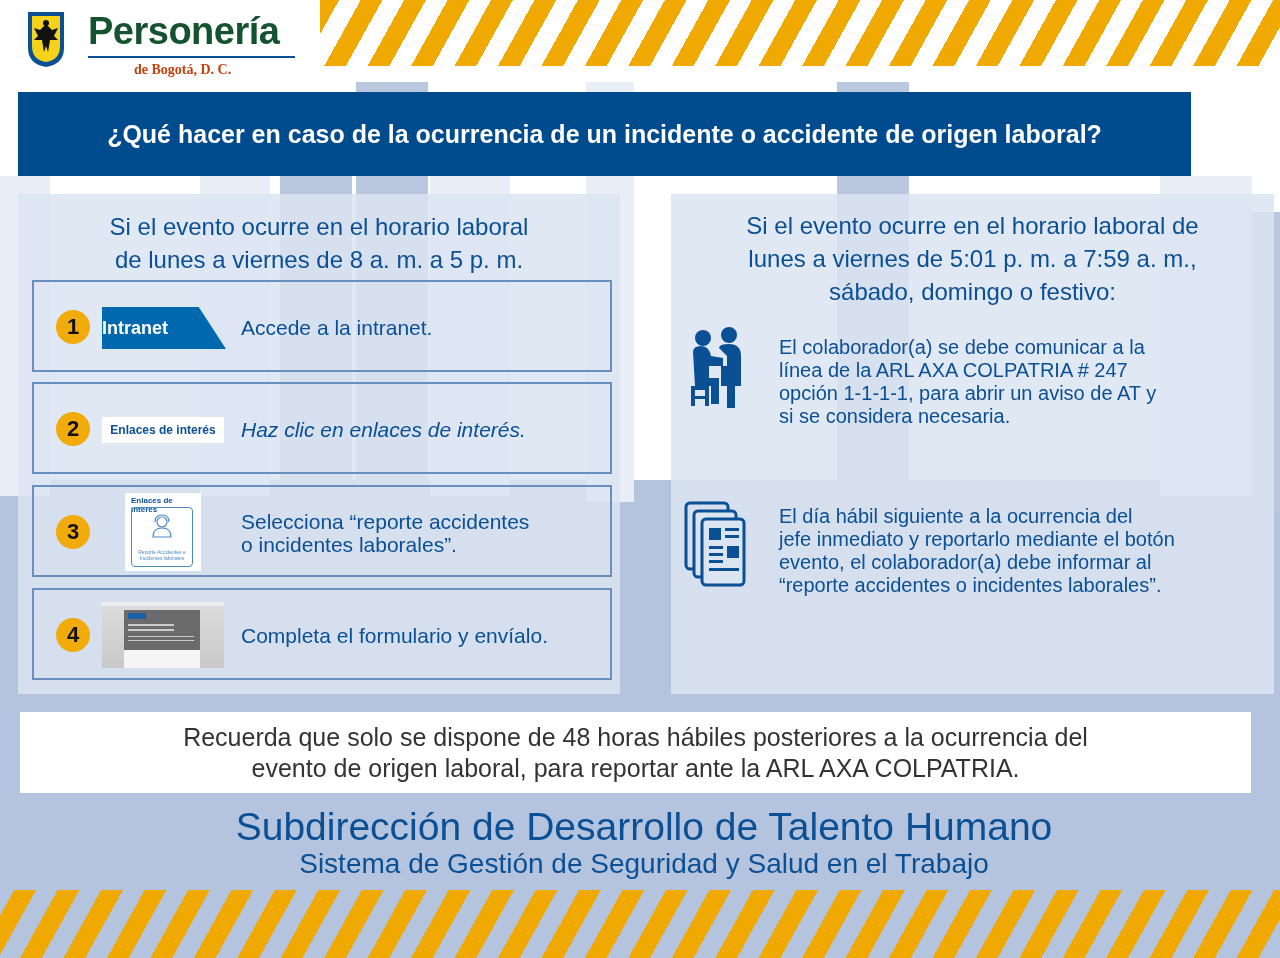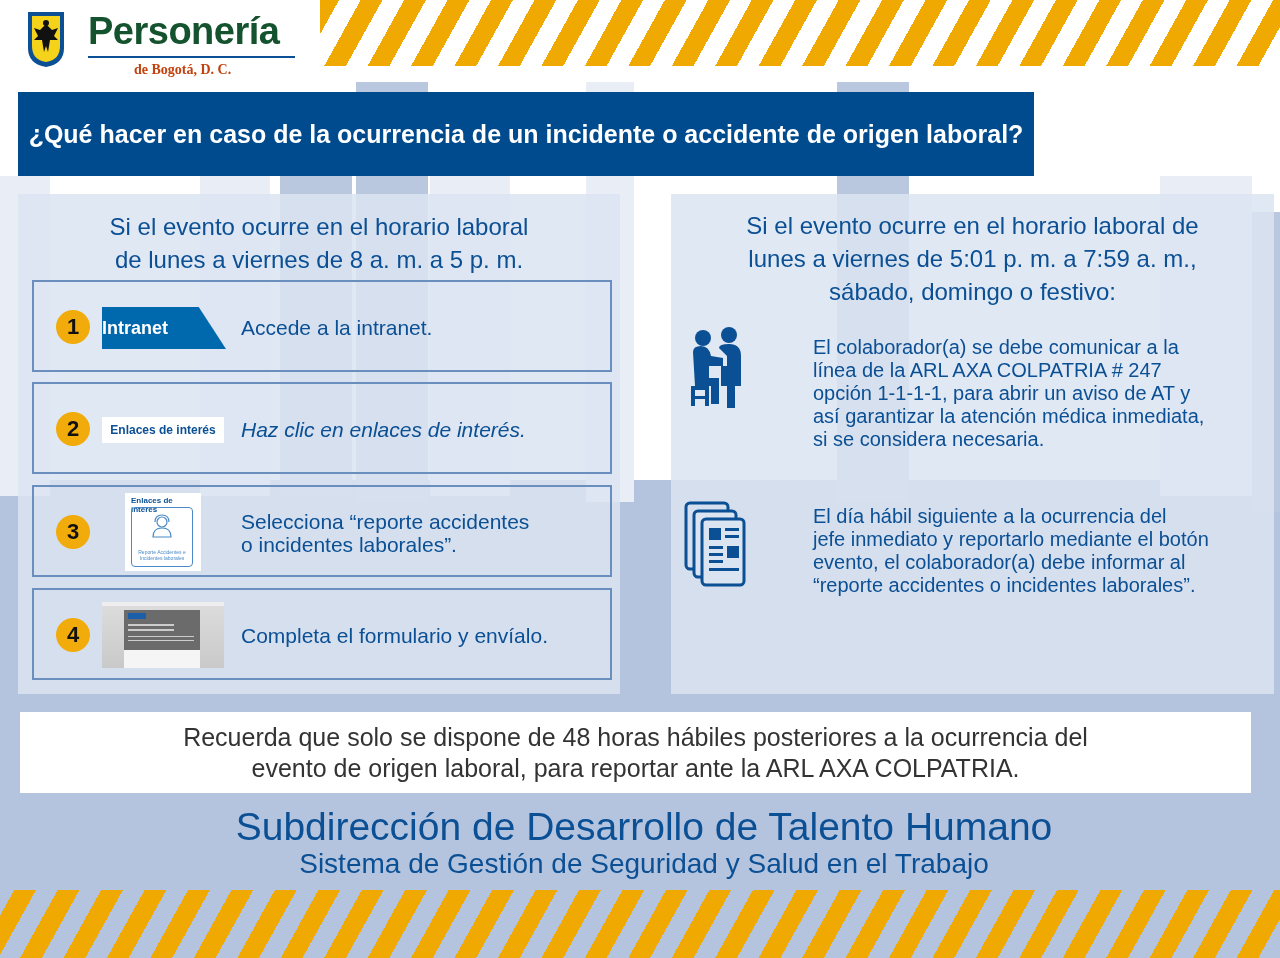--- a/index.html
+++ b/index.html
@@ -10,38 +10,38 @@
   .bldg{position:absolute;background:#c3cfe4;}
   .bldg.light{background:#e9eef6;}
   .bldg.mid{background:#b9c7df;}
   
   .logo{left:26px;top:10px;width:275px;height:66px;}
   .shield{position:absolute;left:0;top:0;width:40px;height:58px;}
   .brand{position:absolute;left:62px;top:0;font-size:38px;font-weight:bold;color:#14532d;letter-spacing:-0.5px;}
   .brand-line{position:absolute;left:62px;top:46px;width:207px;height:2px;background:#0b4f94;}
   .brand-sub{position:absolute;left:108px;top:52px;font-size:14px;color:#c2410c;font-family:"Liberation Serif",serif;font-weight:bold;}
   .stripes{height:66px;background:repeating-linear-gradient(-61deg,transparent 0px,transparent 19px,#efa900 19px,#efa900 38px);}
-  .title-bar{left:18px;top:92px;width:1016px;height:84px;background:#004a8e;color:#ffffff;font-size:25px;font-weight:bold;display:flex;align-items:center;justify-content:center;}
+  .title-bar{left:18px;top:92px;width:1173px;height:84px;background:#004a8e;color:#ffffff;font-size:25px;font-weight:bold;display:flex;align-items:center;justify-content:center;}
   .panel{background:rgba(219,228,241,0.85);}
   .panel-left{left:18px;top:194px;width:602px;height:500px;}
   .panel-right{left:671px;top:194px;width:603px;height:500px;}
   .panel-head{color:#0b4f94;font-size:24px;text-align:center;line-height:33px;}
   .step{position:absolute;left:14px;width:580px;height:92px;border:2px solid #6a8fbf;box-sizing:border-box;}
   .num{position:absolute;left:22px;width:34px;height:34px;border-radius:50%;background:#f1ab0a;color:#111;font-weight:bold;font-size:22px;display:flex;align-items:center;justify-content:center;}
   .step-text{position:absolute;left:207px;color:#0b4f94;font-size:21px;line-height:23px;}
   .intranet{position:absolute;left:68px;top:25px;width:124px;height:42px;background:#0068ad;color:#fff;font-weight:bold;font-size:18px;clip-path:polygon(0 0,78% 0,100% 100%,0 100%);display:flex;align-items:center;box-sizing:border-box;}
   .enlaces{position:absolute;left:68px;top:33px;width:122px;height:26px;background:#ffffff;color:#0b4f94;font-weight:bold;font-size:12px;display:flex;align-items:center;justify-content:center;}
   .card3{position:absolute;left:91px;top:6px;width:76px;height:78px;background:#fff;}
   .card3-title{font-size:8px;color:#0b4f94;font-weight:bold;margin:3px 0 0 6px;}
   .card3-box{position:absolute;left:6px;top:14px;width:62px;height:60px;border:1px solid #4a8ac8;border-radius:4px;box-sizing:border-box;}
   .card3-label{position:absolute;left:0;bottom:5px;width:100%;text-align:center;font-size:5px;color:#4a8ac8;line-height:6px;}
   .shot4{position:absolute;left:68px;top:12px;width:122px;height:66px;background:linear-gradient(#ddd,#c9c9c9);}
   .shot4-dark{position:absolute;left:22px;top:8px;width:76px;height:40px;background:#6b6b6b;}
   .shot4-line{position:absolute;left:26px;height:2px;background:#ccc;}
-  .right-item{position:absolute;left:108px;color:#0b4f94;font-size:20px;line-height:23px;margin-left:34px;}
+  .right-item{position:absolute;left:108px;color:#0b4f94;font-size:20px;line-height:23px;}
   .notice{left:20px;top:712px;width:1231px;height:81px;background:#ffffff;color:#333;font-size:25px;text-align:center;line-height:31px;display:flex;align-items:center;justify-content:center;}
   .footer-title{left:0;top:805px;width:1288px;text-align:center;color:#0b4f94;font-size:39px;}
   .footer-sub{left:0;top:848px;width:1288px;text-align:center;color:#0b4f94;font-size:28px;}
 </style>
 </head>
 <body>
 
 <div class="abs bg-lower"></div>
 <div class="abs bldg light" style="left:0;top:176px;width:50px;height:320px;"></div>
 <div class="abs bldg light" style="left:200px;top:176px;width:70px;height:320px;"></div>
@@ -136,21 +136,20 @@
     <path d="M30 22 Q30 18 40 18 Q52 18 52 30 L52 60 L46 60 L46 82 L38 82 L38 60 L32 60 L32 40 L38 40 L38 30 Z" fill="#0b4f94"></path>
     <rect x="2" y="60" width="18" height="4" fill="#0b4f94"></rect>
     <rect x="2" y="60" width="4" height="20" fill="#0b4f94"></rect>
     <rect x="16" y="60" width="4" height="20" fill="#0b4f94"></rect>
     <rect x="2" y="70" width="18" height="3" fill="#0b4f94"></rect>
   </svg>
   <div class="right-item" style="top:142px;">
     <div>El colaborador(a) se debe comunicar a la</div>
     <div>línea de la ARL AXA COLPATRIA # 247</div>
     <div>opción 1-1-1-1, para abrir un aviso de AT y</div>
-    <div>así garantizar la atención médica inmediata,</div>
     <div>si se considera necesaria.</div>
   </div>
 
   <svg style="position:absolute;left:12px;top:306px;" width="64" height="88" viewBox="0 0 64 88">
     <rect x="3" y="3" width="42" height="66" rx="4" fill="none" stroke="#0b4f94" stroke-width="3"></rect>
     <rect x="11" y="11" width="42" height="66" rx="4" fill="#dbe4f1" stroke="#0b4f94" stroke-width="3"></rect>
     <rect x="19" y="19" width="42" height="66" rx="4" fill="#dbe4f1" stroke="#0b4f94" stroke-width="3"></rect>
     <rect x="26" y="28" width="12" height="12" fill="#0b4f94"></rect>
     <rect x="42" y="28" width="14" height="3" fill="#0b4f94"></rect>
     <rect x="42" y="35" width="14" height="3" fill="#0b4f94"></rect>

